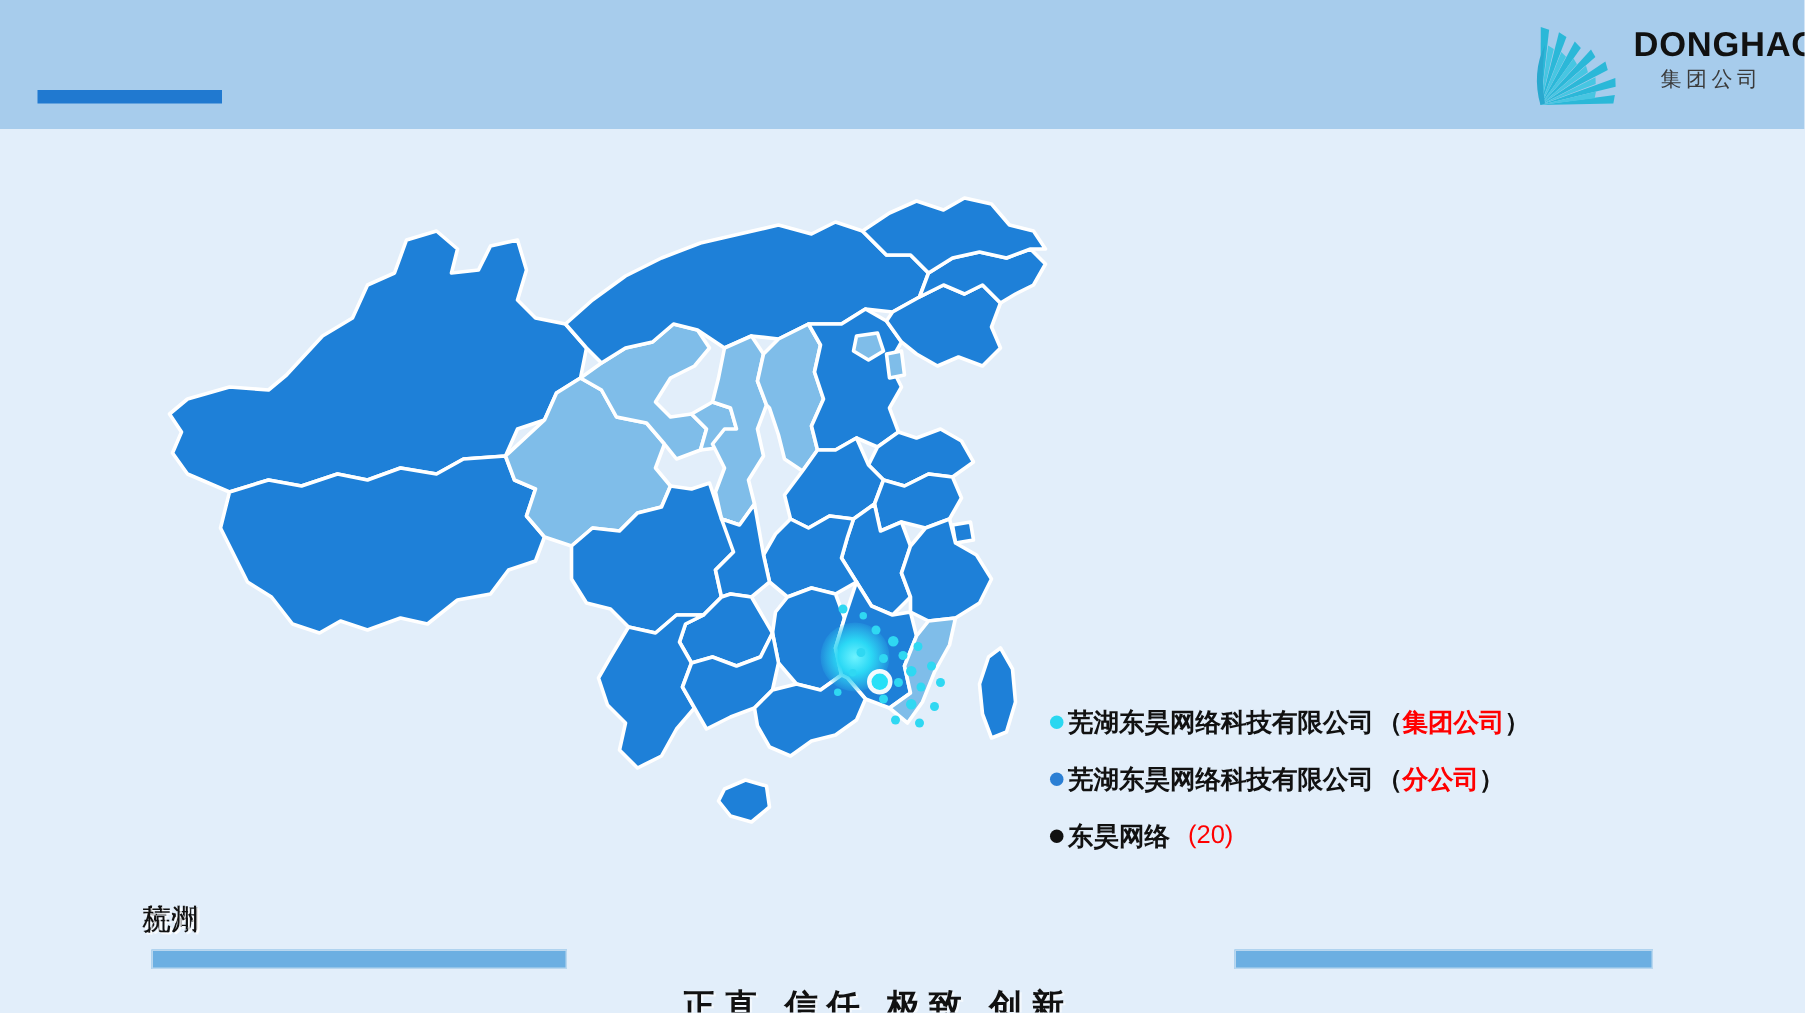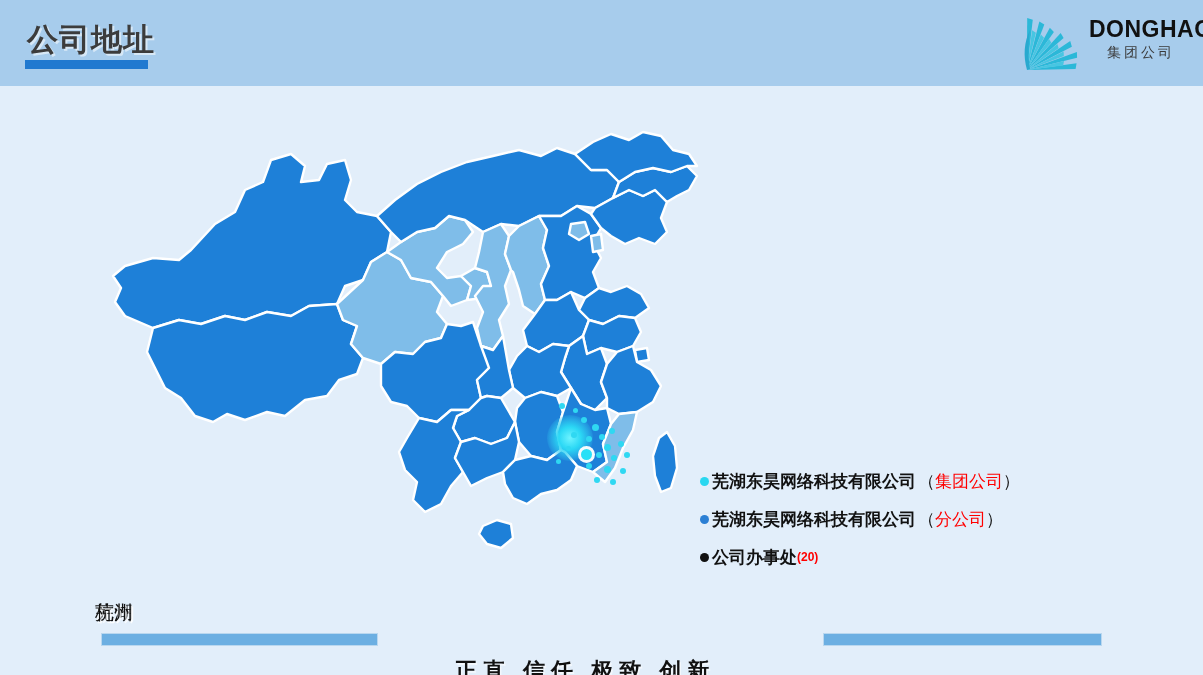--- a/index.html
+++ b/index.html
@@ -147,26 +147,26 @@
     flex: 0 0 auto;
   }
   .legend-main {
     font-size: 17px;
     font-weight: bold;
     color: #111111;
     text-align: right;
   }
   .legend-tag {
     font-size: 17px;
-    font-weight: normal;
+    font-weight: bold;
     color: #111111;
     margin-left: 2px;
   }
   .legend-tag .red { color: #ff0000; }
-  .legend-count { font-size: 12px; font-weight: bold; color: #ff0000; }
+  .legend-count { font-size: 17px; font-weight: normal; color: #ff0000; margin-left: 12px; }
 
   
   #footer-slogan {
     position: absolute;
     left: 455px;
     top: 656px;
     font-size: 22px;
     font-weight: bold;
     color: #111111;
     letter-spacing: 6px;
@@ -183,21 +183,20 @@
   #footer-bar-left  { left: 101px; width: 275px; }
   #footer-bar-right { left: 823px; width: 277px; }
 </style>
 </head>
 <body>
 
 <div id="slide">
 
   <div id="header-band"></div>
 
-  <div id="page-title">公司地址</div>
   <div id="title-underline"></div>
 
   <div id="logo-block">
     <div id="logo-mark">
       <svg viewBox="0 0 70 66" width="70" height="66" aria-hidden="true">
         <g transform="translate(10,62)">
           <g fill="#2bb8d8">
             <path d="M0,0 L2.0,-52 L7.5,-50 Z" transform="rotate(-2)"></path>
             <path d="M0,0 L2.0,-50 L7.5,-48 Z" transform="rotate(12)"></path>
             <path d="M0,0 L2.0,-48 L7.5,-46 Z" transform="rotate(26)"></path>
@@ -338,21 +337,21 @@
     <div class="legend-row">
       <span class="legend-bullet" style="background:#2b7fd4;"></span>
       <span class="legend-main">芜湖东昊网络科技有限公司</span>
       <span class="legend-tag">
         <span>（</span><span class="red">分公司</span><span>）</span>
       </span>
     </div>
 
     <div class="legend-row">
       <span class="legend-bullet" style="background:#111111;"></span>
-      <span class="legend-main">公司办事处</span>
+      <span class="legend-main">东昊网络</span>
       <span class="legend-count">(20)</span>
     </div>
 
   </div>
 
   <div class="footer-bar" id="footer-bar-left"></div>
   <div id="footer-slogan">正直  信任  极致  创新</div>
   <div class="footer-bar" id="footer-bar-right"></div>
 
 </div>

